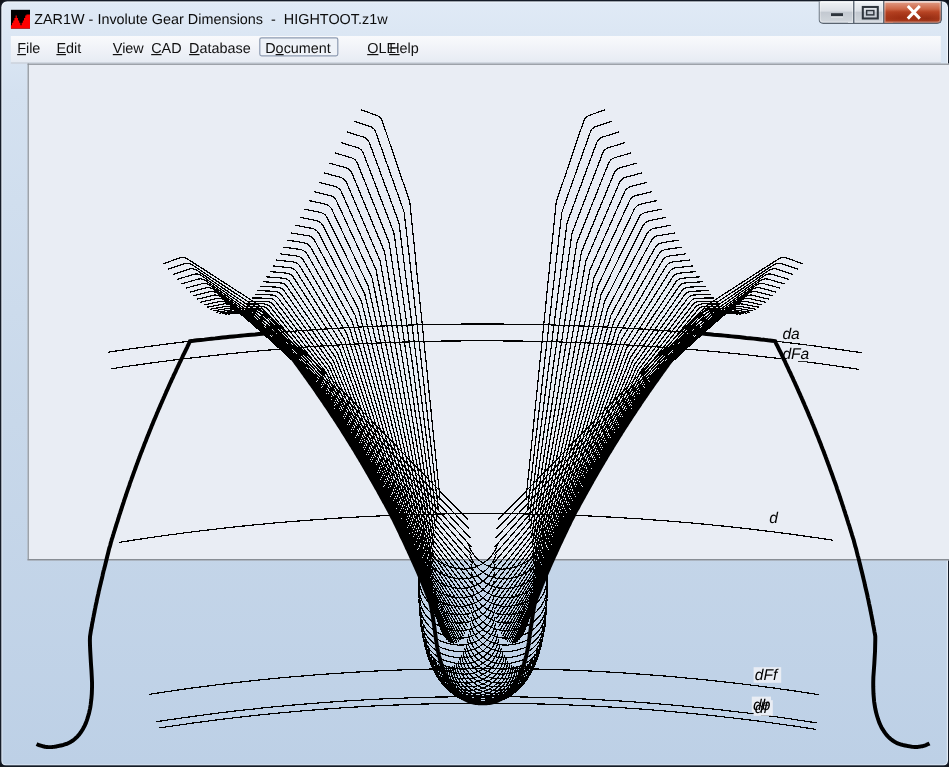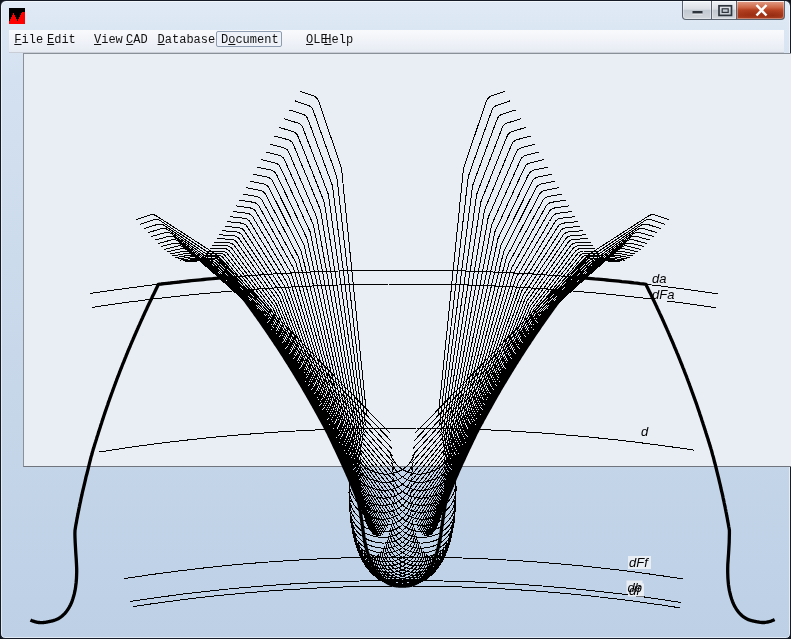--- a/index.html
+++ b/index.html
@@ -1,37 +1,38 @@
 <!DOCTYPE html>
 <html><head><meta charset="utf-8"><style>
 html,body{margin:0;padding:0;width:791px;height:639px;overflow:hidden;background:#10141c;}
 *{box-sizing:border-box;}
 body{font-family:"Liberation Sans",sans-serif;}
 #win{position:absolute;left:0;top:0;width:791px;height:639px;border:1px solid #151c28;border-radius:6px 6px 5px 5px;
  background:linear-gradient(180deg,#e0eaf6 0%,#d4e1f0 12%,#c8d8ea 55%,#bdd0e6 100%);
  box-shadow:inset 0 0 0 1px rgba(255,255,255,.55);}
 #title{position:absolute;left:27.5px;top:7.5px;font-size:12px;color:#0c0c0c;}
 #icon{position:absolute;left:8px;top:7px;width:16px;height:16px;}
-#menubar{position:absolute;left:8px;top:29px;width:775px;height:23px;background:linear-gradient(180deg,#f9fafc,#eef1f7 60%,#e6ebf3);border-bottom:1px solid #c8cdd6;font-family:Liberation Mono, monospace;}
+#menubar{position:absolute;left:8px;top:29px;width:775px;height:23px;background:linear-gradient(180deg,#f9fafc,#eef1f7 60%,#e6ebf3);border-bottom:1px solid #c8cdd6;}
 .mi{position:absolute;top:2.5px;font-size:12px;color:#111;}
 #docbox{position:absolute;left:206.5px;top:1px;width:66px;height:16px;border:1px solid #8e9cb2;border-radius:2px;background:#eef2f8;}
 #client{position:absolute;left:22px;top:52px;width:776px;height:414px;background:#e9edf4;border-top:1px solid #8a9097;border-left:1px solid #8a9097;border-bottom:1px solid #70757d;border-right:1px solid #eef2f7;}
 #caps{position:absolute;left:681px;top:0px;width:104px;height:20px;}
 .cb{position:absolute;top:0;height:19px;border:1px solid #5a6470;border-top:none;box-shadow:inset 0 1px 0 rgba(255,255,255,.75), inset 0 0 0 1px rgba(255,255,255,.35);}
 #bmin{left:0;width:30px;border-radius:0 0 0 4px;background:linear-gradient(180deg,#f0f3f6 0%,#dce0e6 45%,#c3c9d1 52%,#d2d7dd 100%);}
 #bmax{left:29px;width:26px;background:linear-gradient(180deg,#f0f3f6 0%,#dce0e6 45%,#c3c9d1 52%,#d2d7dd 100%);}
 #bclose{left:54px;width:49px;border-radius:0 0 4px 0;background:radial-gradient(ellipse 60% 50% at 30% 75%, rgba(140,30,5,.45), rgba(140,30,5,0) 70%),radial-gradient(ellipse 50% 45% at 75% 80%, rgba(120,25,5,.4), rgba(120,25,5,0) 70%),linear-gradient(180deg,#e3a18c 0%,#cd6848 35%,#b84424 50%,#aa3a1c 82%,#b54726 100%);}
 .cb svg{position:absolute;left:0;top:0;}
 </style></head>
 <body>
 <div id="win">
   <svg id="icon" viewBox="0 0 16 16">
     <rect x="0" y="0" width="16" height="16" fill="#000"></rect>
     <path d="M0 16 L0 13 L1 13 L1 11 L2 11 L2 9 L3 9 L3 7 L4 7 L4 5 L5 5 L5 7 L6 7 L6 9 L7 9 L7 11 L8 11 L8 13 L9 13 L9 11 L10 11 L10 9 L11 9 L11 7 L12 7 L12 5 L13 5 L13 4 L16 4 L16 16 Z" fill="#f00"></path>
   </svg>
+  <div id="title">ZAR1W - Involute Gear Dimensions&nbsp; -&nbsp; HIGHTOOT.z1w</div>
   <div id="caps">
     <div class="cb" id="bmin">
         <svg width="30" height="19">
           <rect x="9.5" y="10" width="10" height="2.6" fill="#2e353d"></rect>
           <rect x="9.5" y="12.6" width="10" height="1" fill="#f2f5f8" opacity="0.8"></rect>
         </svg>
       </div>
     <div class="cb" id="bmax">
         <svg width="26" height="19">
           <rect x="7" y="4.8" width="12.5" height="9.6" fill="none" stroke="#2e353d" stroke-width="1.7"></rect>

